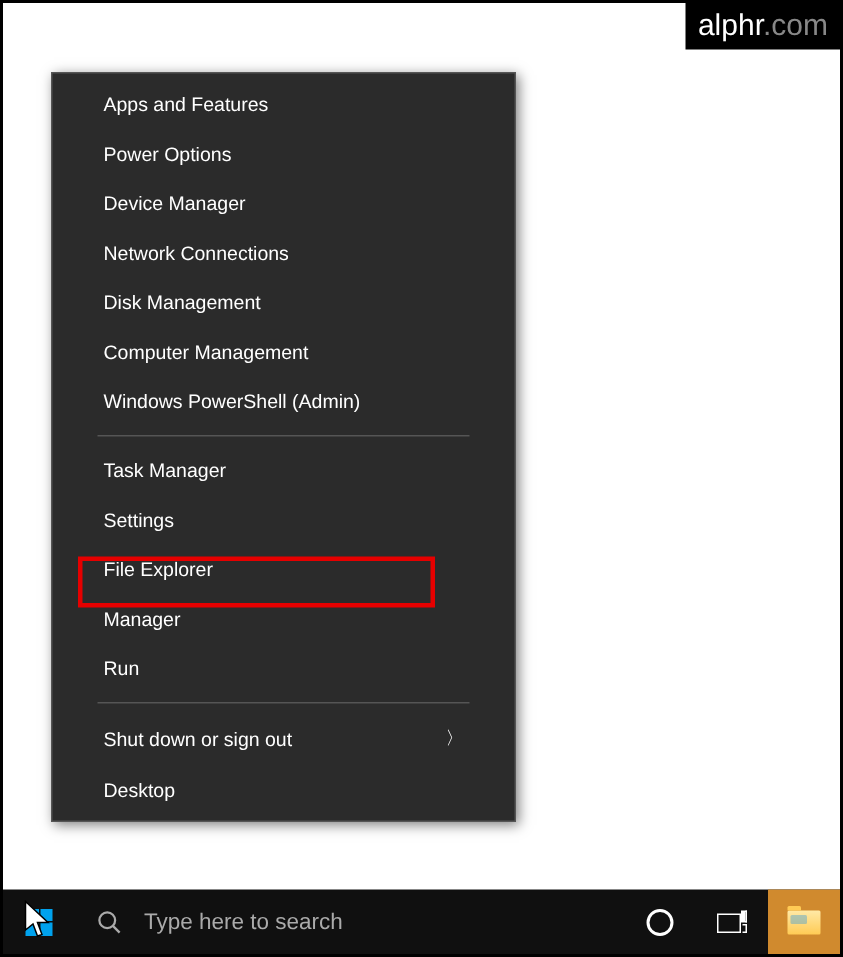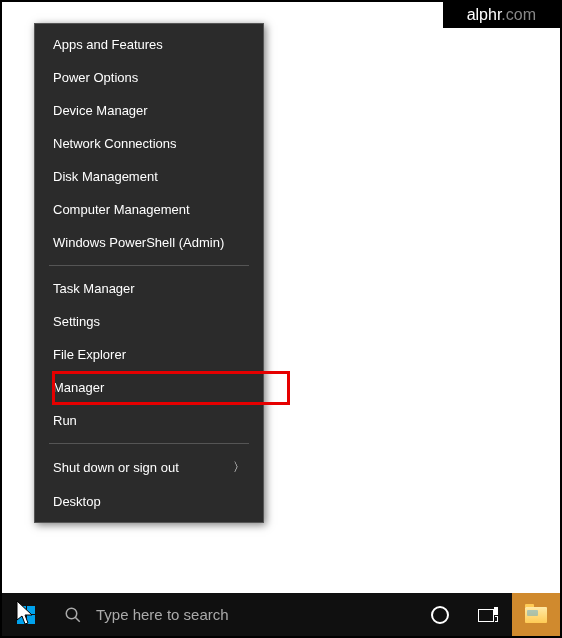--- a/index.html
+++ b/index.html
@@ -15,22 +15,22 @@
       position: relative;
       overflow: hidden;
       border: 2px solid #000;
     }
     .watermark {
       position: absolute;
       top: 0;
       right: 0;
       background: #000;
       color: #fff;
-      padding: 4px 24px;
-      font-size: 16px;
+      padding: 4px 8px;
+      font-size: 20px;
       z-index: 100;
     }
     .watermark .suffix {
       color: #888;
     }
     .whitebg {
       position: absolute;
       top: 0;
       left: 0;
       right: 0;
@@ -157,27 +157,27 @@
       top: 3px;
       left: 2px;
       width: 11px;
       height: 6px;
       background: rgba(52,152,219,0.4);
       border-radius: 1px;
     }
     .context-menu {
       position: absolute;
       left: 32px;
-      top: 21px;
-      width: 230px;
+      top: 46px;
+      width: 310px;
       background: #2b2b2b;
       box-shadow: 2px 2px 8px rgba(0,0,0,0.5);
       border: 1px solid #555;
       z-index: 50;
-      padding: 4px 0;
+      padding: 4px 16px;
     }
     .menu-item {
       padding: 9px 18px;
       color: #fff;
       font-size: 13px;
       cursor: default;
       display: flex;
       align-items: center;
       justify-content: space-between;
     }

